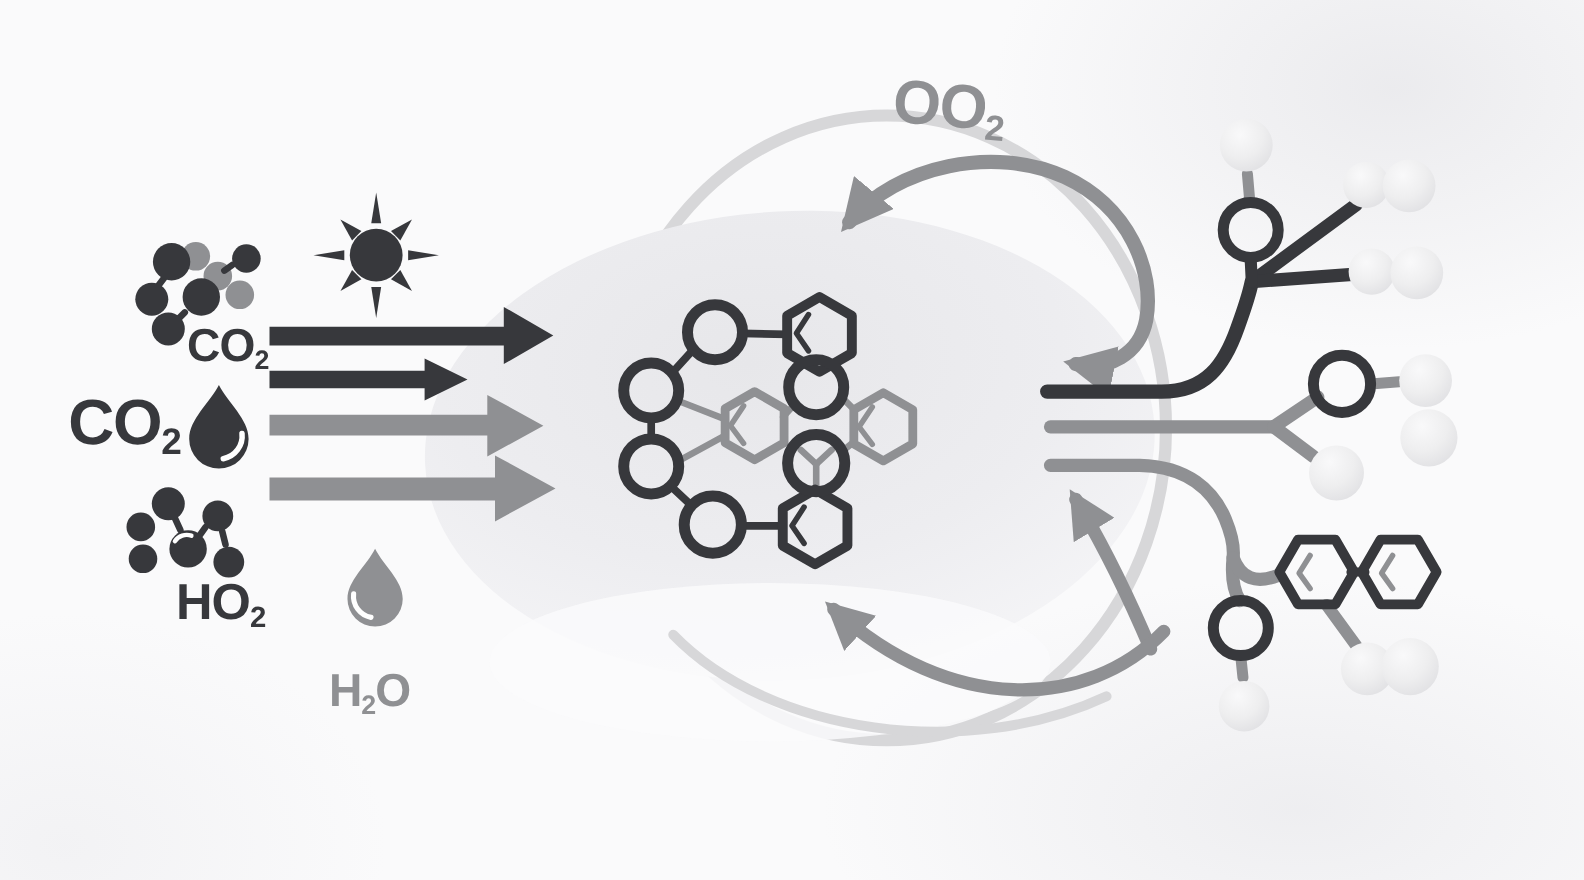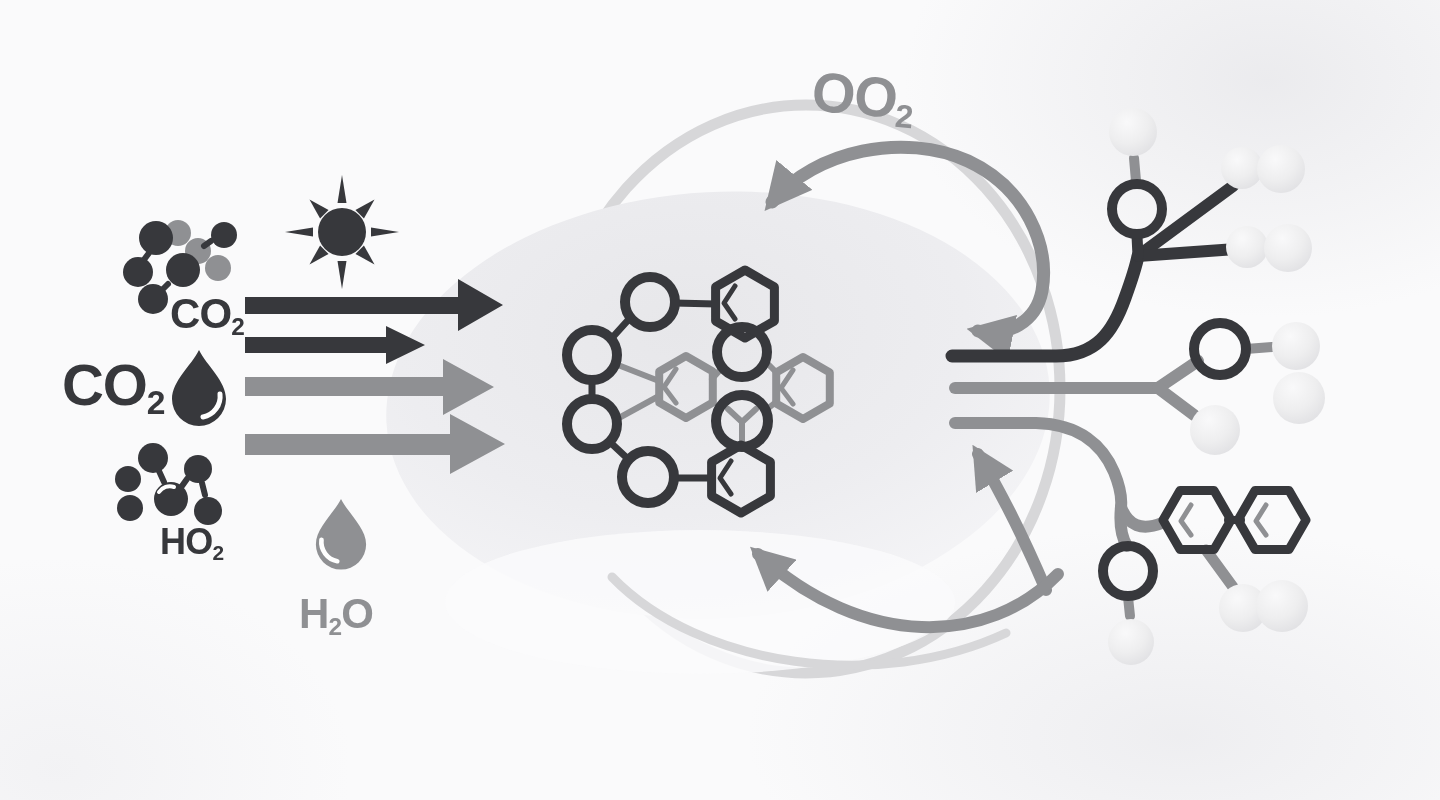--- a/index.html
+++ b/index.html
@@ -212,21 +212,21 @@
     <circle cx="1282" cy="606" r="26"></circle>
   </g>
 </svg>
 
 <div class="lbl dark-t" style="left:170px;top:293px;font-size:42px;">
   <span>CO</span><span class="sub">2</span><span></span>
 </div>
 <div class="lbl dark-t" style="left:62px;top:356px;font-size:58px;">
   <span>CO</span><span class="sub">2</span><span></span>
 </div>
-<div class="lbl dark-t" style="left:160px;top:524px;font-size:36px;">
+<div class="lbl dark-t" style="left:160px;top:524px;font-size:46px;">
   <span>HO</span><span class="sub">2</span><span></span>
 </div>
-<div class="lbl gray-t" style="left:299px;top:593px;font-size:42px;">
+<div class="lbl gray-t" style="left:299px;top:607px;font-size:42px;">
   <span>H</span><span class="sub">2</span><span>O</span>
 </div>
 <div class="lbl gray-t" style="left:812px;top:68px;font-size:56px;transform:rotate(5deg);">
   <span>OO</span><span class="sub">2</span><span></span>
 </div>
 
 </body></html>

